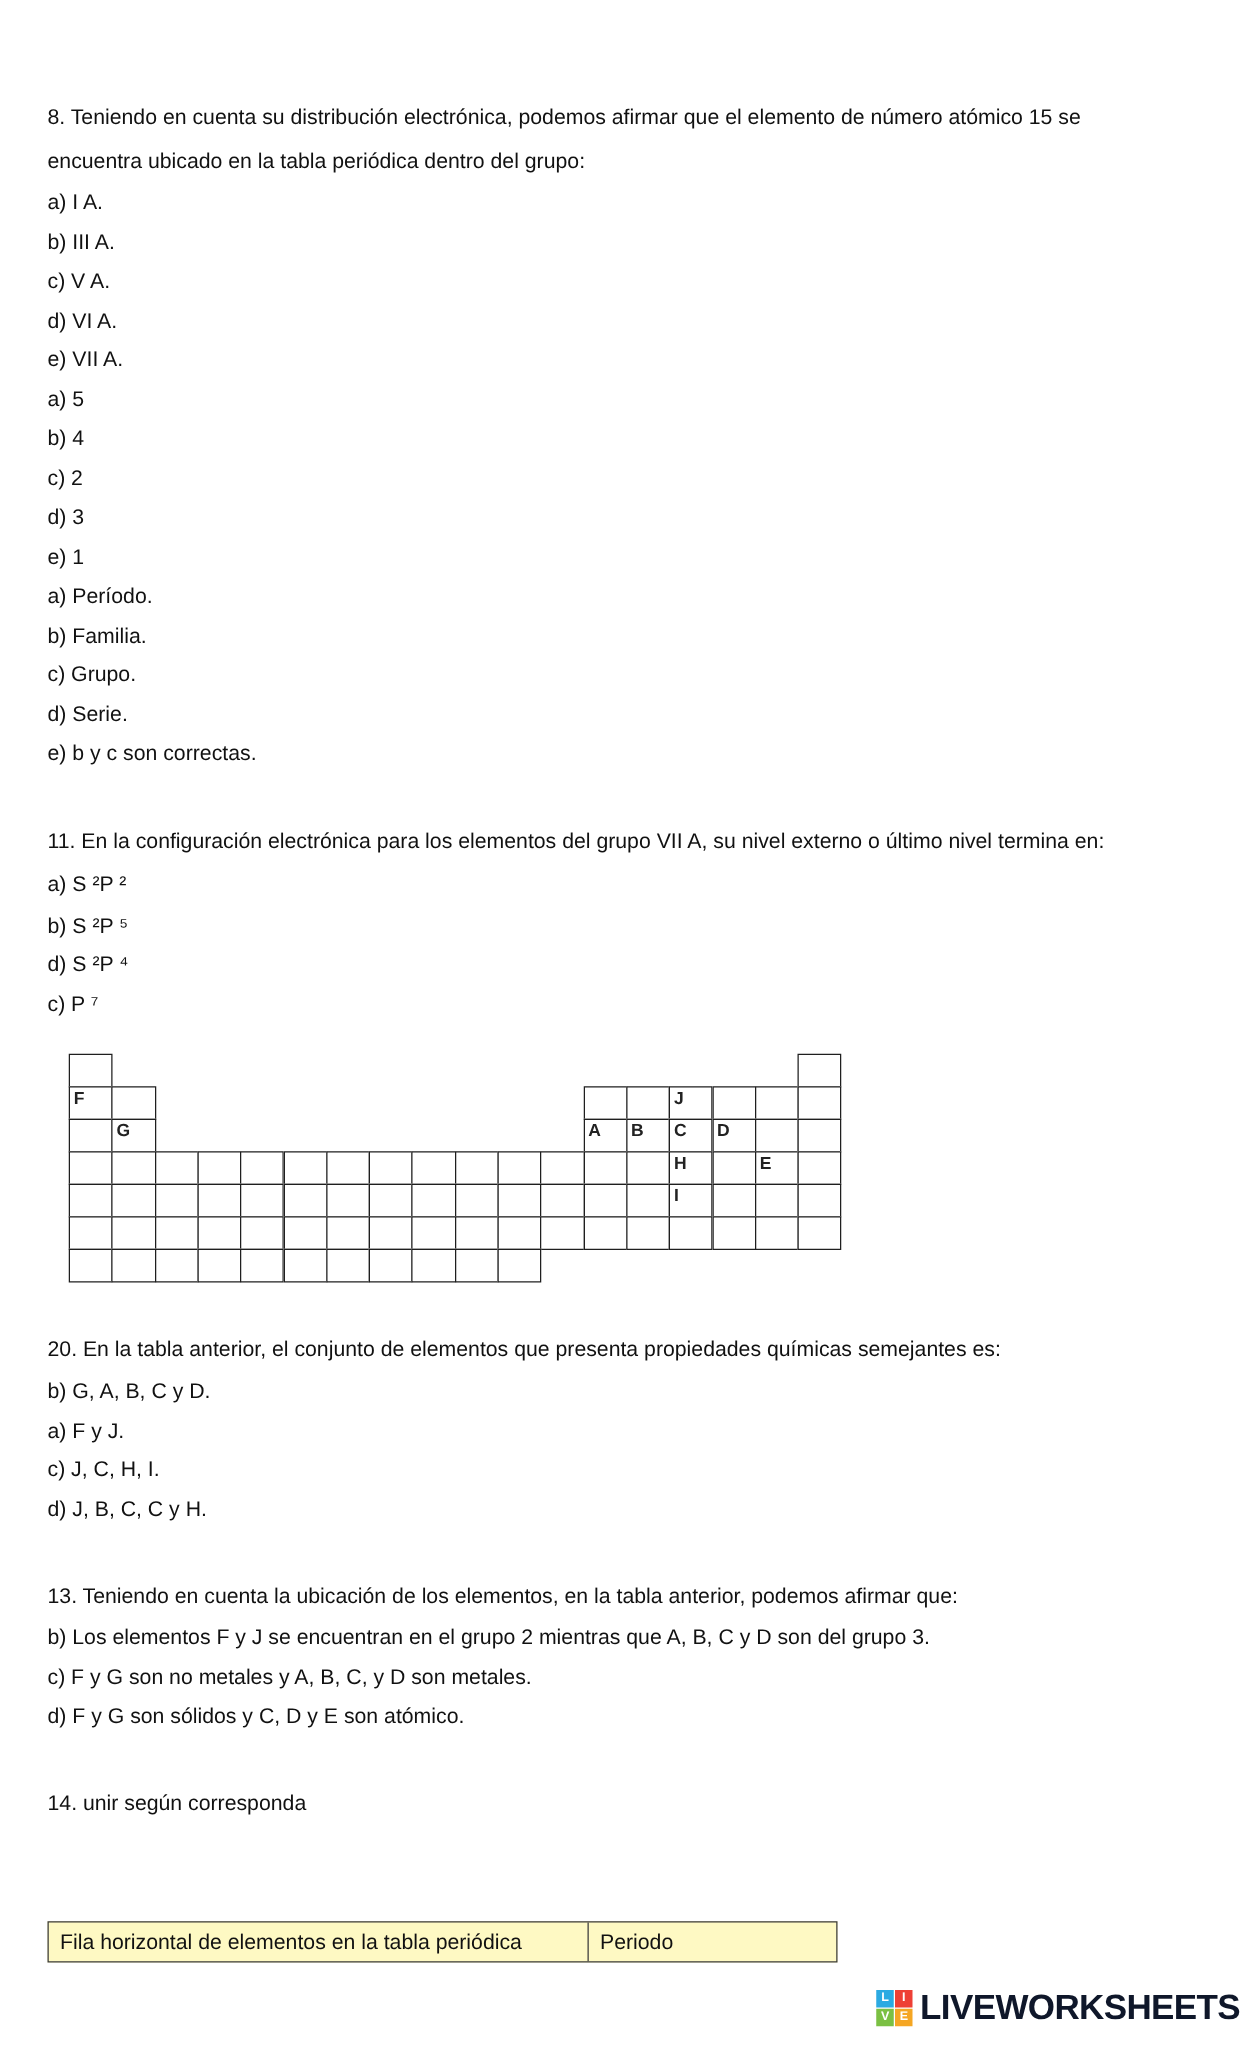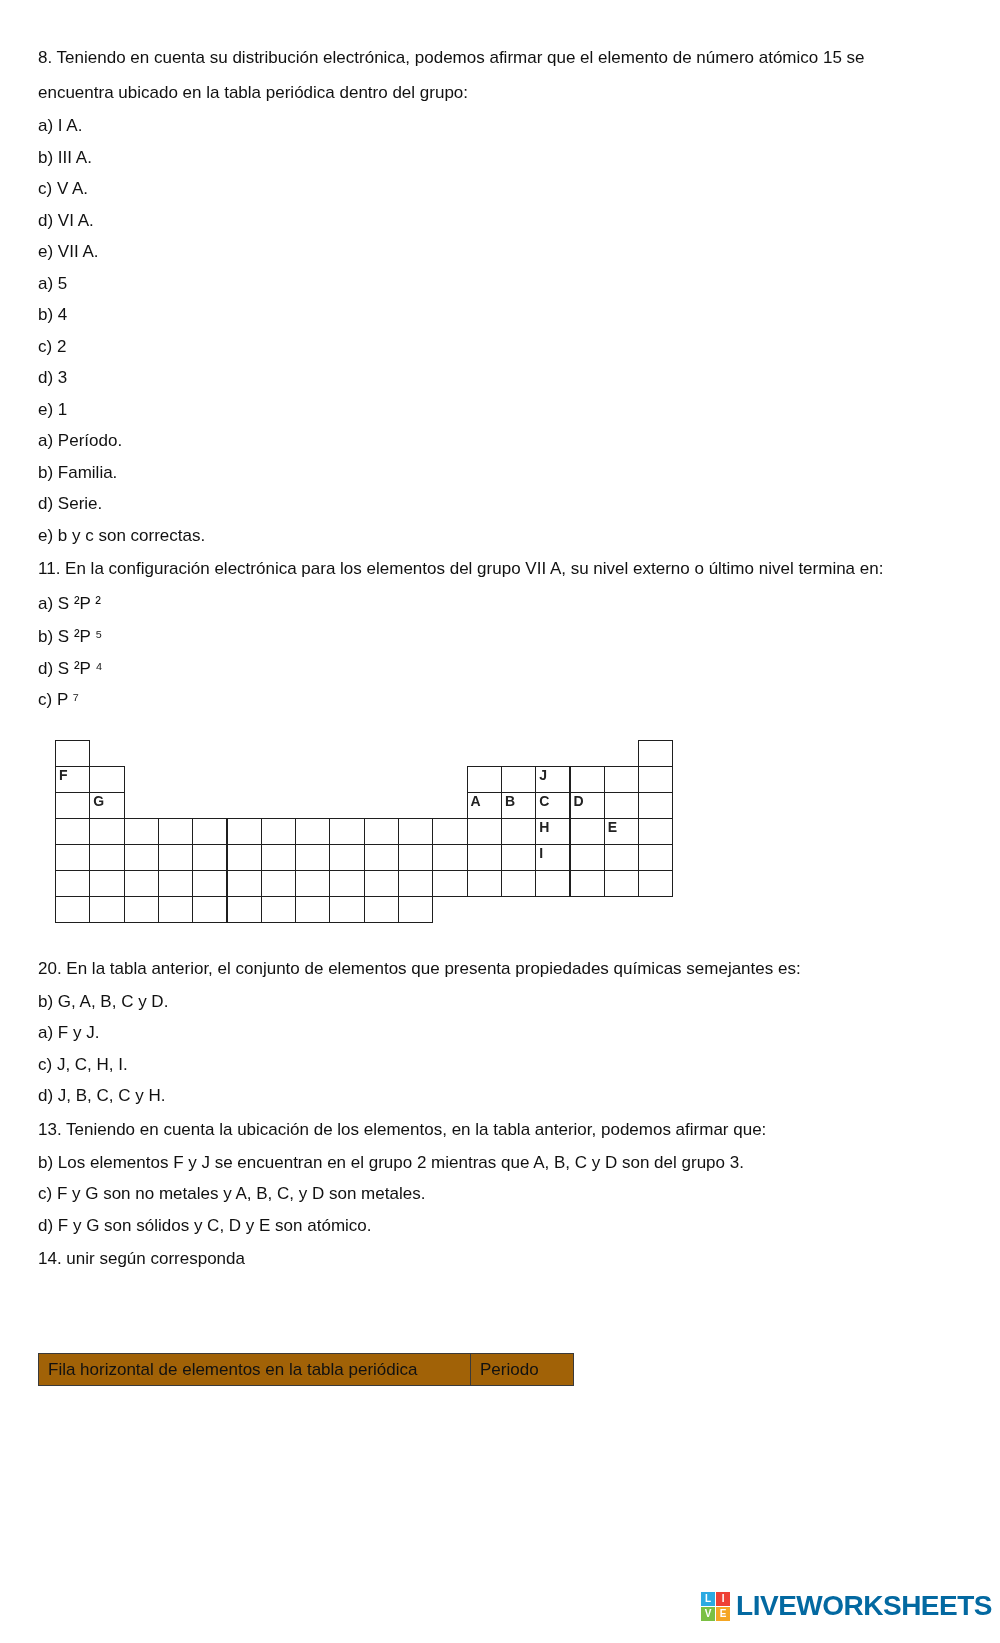--- a/index.html
+++ b/index.html
@@ -5,37 +5,37 @@
   * { margin:0; padding:0; box-sizing:border-box; }
   html,body { background:#ffffff; }
   body {
     width:1000px; height:1643px;
     position:relative; overflow:hidden;
     font-family:"Liberation Sans", sans-serif;
     color:#111111;
   }
   .content { padding:40px 0 0 38px; width:920px; font-size:17px; }
   .q-block { }
-  .q-text { line-height:35px; max-width:860px; }
+  .q-text { line-height:35px; max-width:860px;margin-top:36px; }
   .opt { line-height:31.5px; max-width:860px; }
 
   
   .ptable { position:relative; margin:24px 0 0 17px; }
   .pt-cell {
     position:absolute;
     border:1px solid #1f1f1f;
     background:#ffffff;
     font-size:14px; font-weight:600; color:#222;
     padding:1px 0 0 3px; line-height:1;
   }
 
   
   .match-table {
     display:flex; margin-top:77px;
-    border:1px solid #3a3a3a; width:536px; background:#a16207;
+    border:1px solid #3a3a3a; width:632px; background:#fef9c3;
   }
   .match-cell { padding:4px 9px; line-height:23px; font-size:17px; }
   .match-cell.left { width:432px; border-right:1px solid #3a3a3a; }
   .match-cell.right { flex:1; }
 
   
   .footer {
     position:absolute; top:1590px; right:8px;
     display:flex; align-items:center; gap:6px;
   }
@@ -73,20 +73,21 @@
       <div class="q-block">
         <div class="opt">a) 5</div>
         <div class="opt">b) 4</div>
         <div class="opt">c) 2</div>
         <div class="opt">d) 3</div>
         <div class="opt">e) 1</div>
       </div>
       <div class="q-block">
         <div class="opt">a) Período.</div>
         <div class="opt">b) Familia.</div>
+        <div class="opt">c) Grupo.</div>
         <div class="opt">d) Serie.</div>
         <div class="opt">e) b y c son correctas.</div>
       </div>
       <div class="q-block">
         <div class="q-text">11. En la configuración electrónica para los elementos del grupo VII A, su nivel externo o último nivel termina en: a) S ²P ²</div>
         <div class="opt">b) S ²P ⁵</div>
         <div class="opt">d) S ²P ⁴</div>
         <div class="opt">c) P ⁷</div>
       </div>
     </div>
@@ -204,15 +205,15 @@
 </div>
 
 <div class="footer">
   <div class="lw-logo" style="display:flex;align-items:center;gap:6px;">
     <div class="lw-icon" id="lw-icon">
         <span class="lw-sq" style="background: rgb(43, 170, 226);">L</span>
         <span class="lw-sq" style="background: rgb(238, 64, 53);">I</span>
         <span class="lw-sq" style="background: rgb(123, 192, 67);">V</span>
         <span class="lw-sq" style="background: rgb(245, 166, 35);">E</span>
       </div>
-    <span class="lw-text" style="color: #0369a1;">LIVEWORKSHEETS</span>
+    <span class="lw-text" style="color: #0f172a;">LIVEWORKSHEETS</span>
   </div>
 </div>
 
 </body></html>

